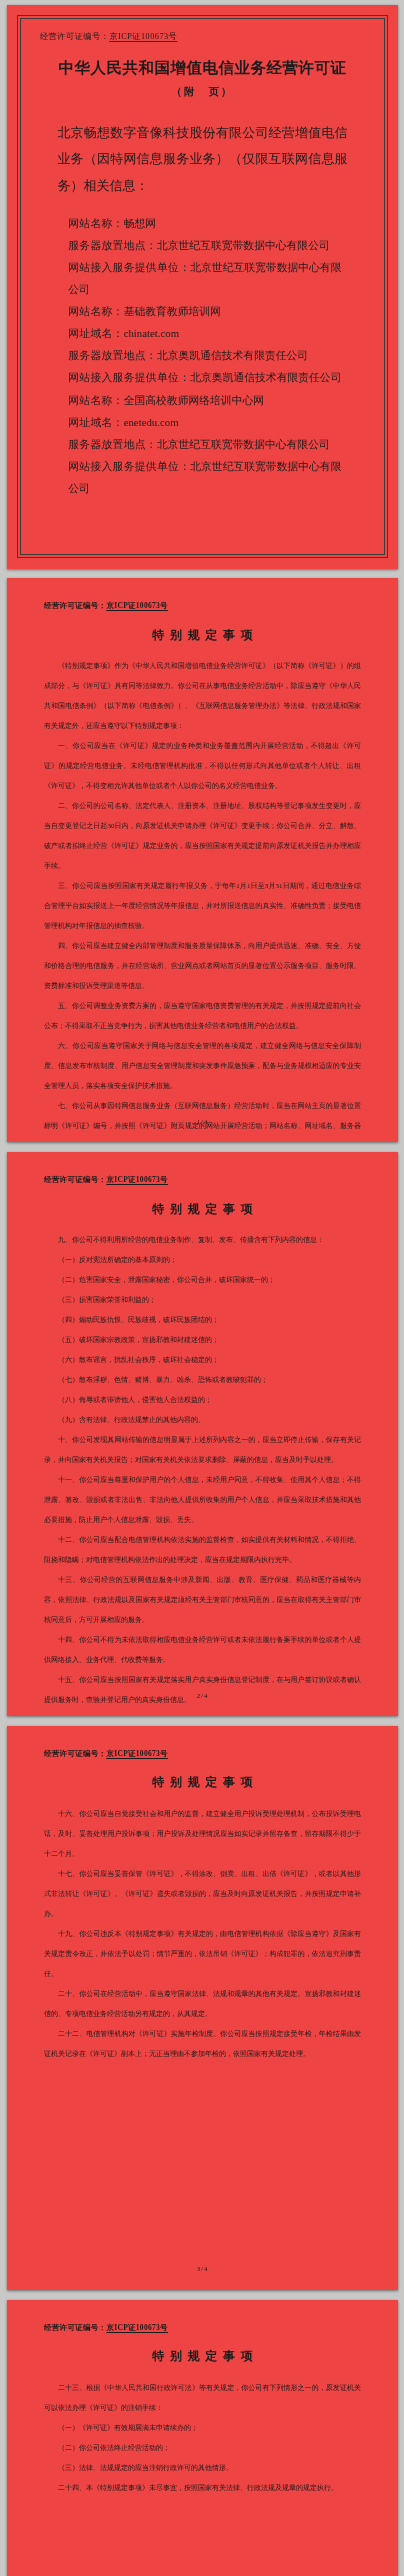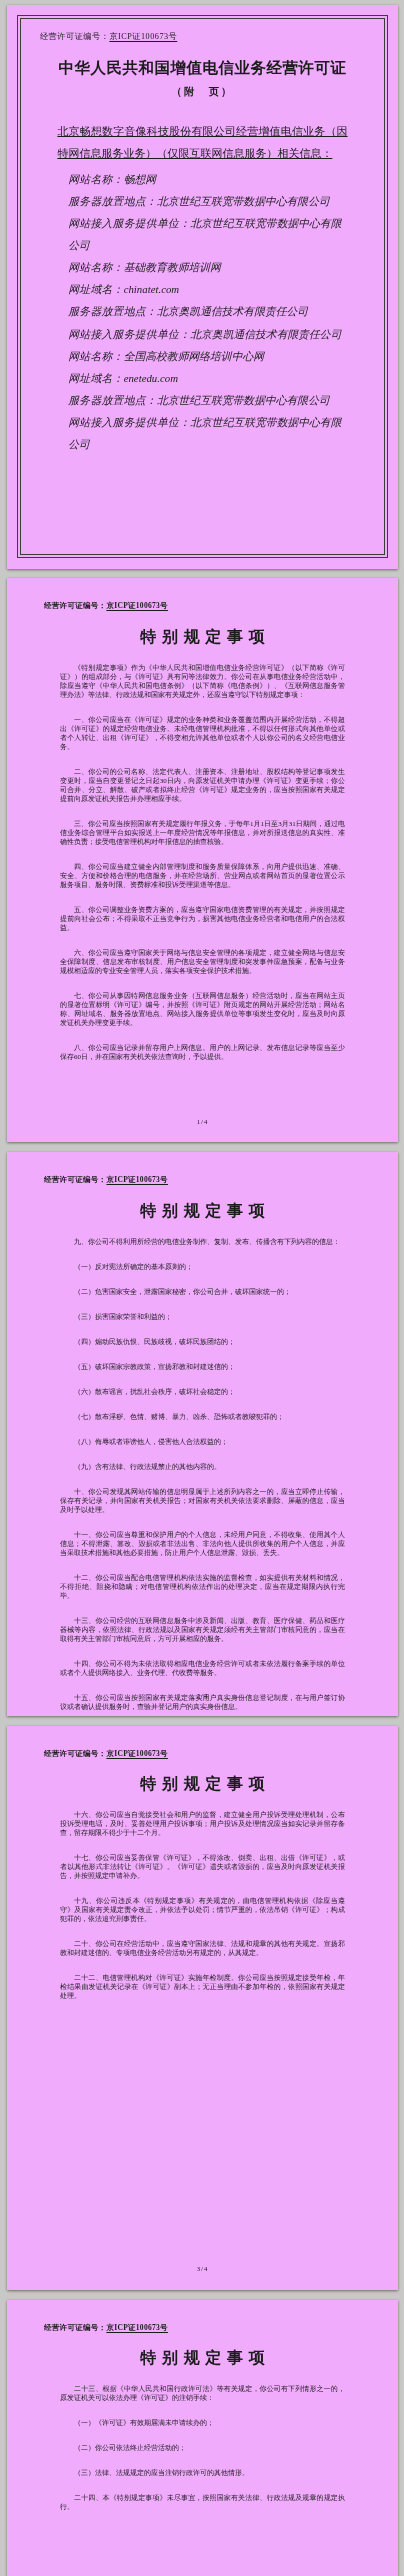--- a/index.html
+++ b/index.html
@@ -10,21 +10,21 @@
     background: #c8c8c6;
     font-family: "Liberation Serif", "DejaVu Serif", serif;
     color: #1c1c1c;
   }
   .stage { padding: 4.6px 0 3.1px; }
 
   .page {
     width: 391px;
     height: 564px;
     margin: 0 auto 9.8px;
-    background: #f0abfc;
+    background: #ef4444;
     box-shadow: 0 0.5px 2.6px rgba(0,0,0,0.45), 0 0 0.5px rgba(0,0,0,0.4);
     position: relative;
     overflow: hidden;
   }
 
   
   .cert-page { padding: 10.3px; }
   .cert-frame-outer {
     height: 100%;
     border: 1.3px solid #3c3c38;
@@ -55,54 +55,53 @@
   .cert-subtitle {
     margin-top: 7px;
     font-size: 10.3px;
     font-weight: 700;
     text-align: center;
     letter-spacing: 2.1px;
   }
   .cert-body { padding: 0 17.5px; }
   .cert-intro {
     margin: 20.6px 0 0;
-    font-size: 11px;
+    font-size: 13px;
     line-height: 2.05;
     text-align: justify;
-    text-decoration: underline;
-  }
-  .entries { margin-top: 3px; font-style: italic; }
+  }
+  .entries { margin-top: 12px; }
   .entry {
     font-size: 10.8px;
     line-height: 2.05;
     padding-left: 1em;
     text-align: left;
     word-break: break-all;
   }
   .entry-label { letter-spacing: 0.3px; }
 
   
   .prov-page { padding: 23px 37px 36px; }
   .prov-header {
     font-size: 7.5px;
     font-weight: 700;
     letter-spacing: 0.3px;
   }
   .prov-title {
     margin: 15.5px 0 12.4px;
-    font-size: 16px;
+    font-size: 12px;
     font-weight: 700;
     text-align: center;
     letter-spacing: 5.7px;
     padding-left: 5.7px;
   }
   .prov-body p {
-    margin: 16px;
+    margin: 0;
     font-size: 7px;
-    line-height: 9px;
+    line-height: 20px;
     text-align: justify;
     text-indent: 2em;
   }
   .page-number {
     position: absolute;
     bottom: 17.5px;
     left: 0;
     right: 0;
     text-align: center;
     font-size: 6.7px;

